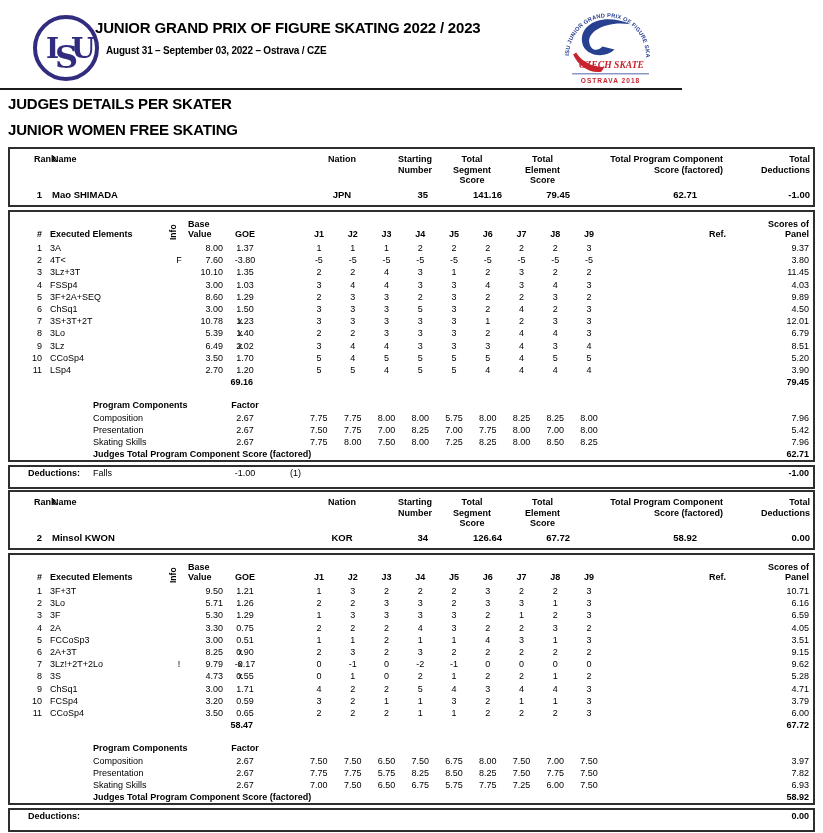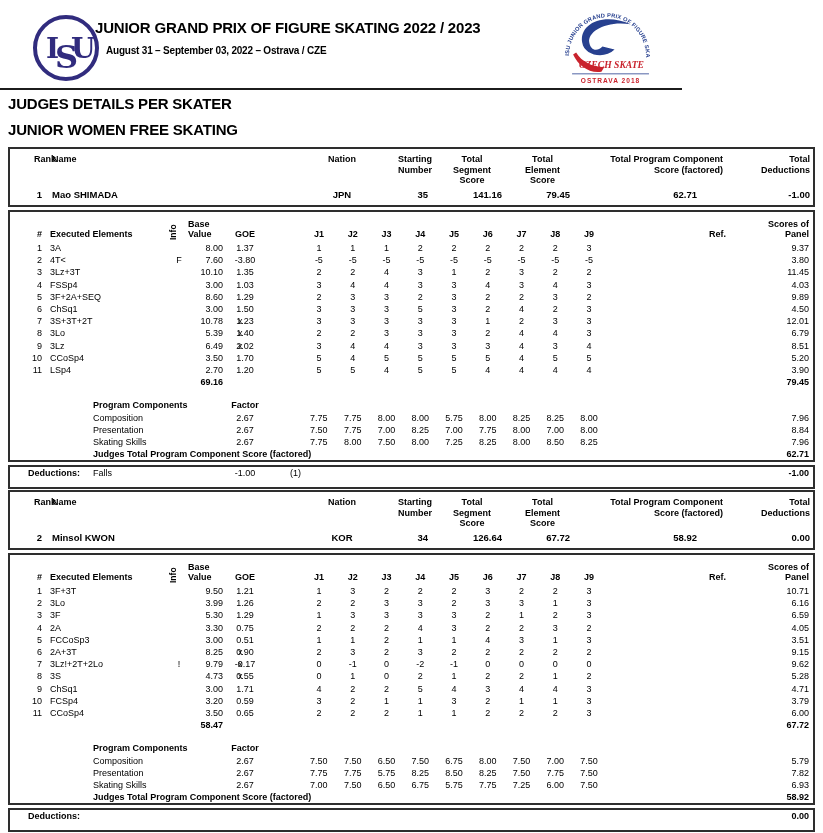--- a/index.html
+++ b/index.html
@@ -64,21 +64,21 @@
   .c-info  { left:158px; width:22px;  text-align:center; }
   .c-base  { left:168px; width:45px;  text-align:right; }
   .h-base  { left:178px; width:45px;  text-align:left; }
   .c-x     { left:228px; width:14px;  text-align:left; }
   .c-goe   { left:214px; width:42px;  text-align:center; }
   .jgrid   { position:absolute; left:292px; width:304px; top:0; height:100%;
              display:grid; grid-template-columns:repeat(9,1fr); text-align:center;
              font-size:9px; line-height:12.2px; }
   .c-ref   { left:666px; width:50px;  text-align:right; }
   .c-panel { right:4px;  width:70px;  text-align:right; }
-  .etotal { position:relative; height:12px; }
+  .etotal { position:relative; height:12px;margin-left:30px; }
   .etotal .cell { line-height:12px; font-weight:bold; }
 
   .pch { position:relative; height:20px; margin-top:4px; }
   .pch .eh { bottom:2px; }
   .pc-label { left:83px; }
   .jtotalrow { position:relative; height:11px; }
   .jtotalrow .cell { line-height:11px; font-weight:bold; }
 
   
   .dbox .cell { line-height:13px; }
@@ -440,21 +440,21 @@
               <span>7.50</span>
               <span>7.75</span>
               <span>7.00</span>
               <span>8.25</span>
               <span>7.00</span>
               <span>7.75</span>
               <span>8.00</span>
               <span>7.00</span>
               <span>8.00</span>
             </span>
-    <span class="cell c-panel">8.84</span>
+    <span class="cell c-panel">5.42</span>
   </div>
 
   <div class="pcrow">
     <span class="cell pc-label">Skating Skills</span>
     <span class="cell c-goe">2.67</span>
     <span class="jgrid">
               <span>7.75</span>
               <span>8.00</span>
               <span>7.50</span>
               <span>8.00</span>
@@ -556,21 +556,21 @@
               <span>2</span>
               <span>3</span>
             </span>
     <span class="cell c-panel">10.71</span>
   </div>
 
   <div class="erow">
     <span class="cell c-num">2</span>
     <span class="cell c-el">3Lo</span>
     <span class="cell c-info"></span>
-    <span class="cell c-base">3.99</span>
+    <span class="cell c-base">5.71</span>
     <span class="cell c-x"></span>
     <span class="cell c-goe">1.26</span>
     <span class="jgrid">
               <span>2</span>
               <span>2</span>
               <span>3</span>
               <span>3</span>
               <span>2</span>
               <span>3</span>
               <span>3</span>
@@ -788,21 +788,21 @@
               <span>7.50</span>
               <span>7.50</span>
               <span>6.50</span>
               <span>7.50</span>
               <span>6.75</span>
               <span>8.00</span>
               <span>7.50</span>
               <span>7.00</span>
               <span>7.50</span>
             </span>
-    <span class="cell c-panel">5.79</span>
+    <span class="cell c-panel">3.97</span>
   </div>
 
   <div class="pcrow">
     <span class="cell pc-label">Presentation</span>
     <span class="cell c-goe">2.67</span>
     <span class="jgrid">
               <span>7.75</span>
               <span>7.75</span>
               <span>5.75</span>
               <span>8.25</span>

